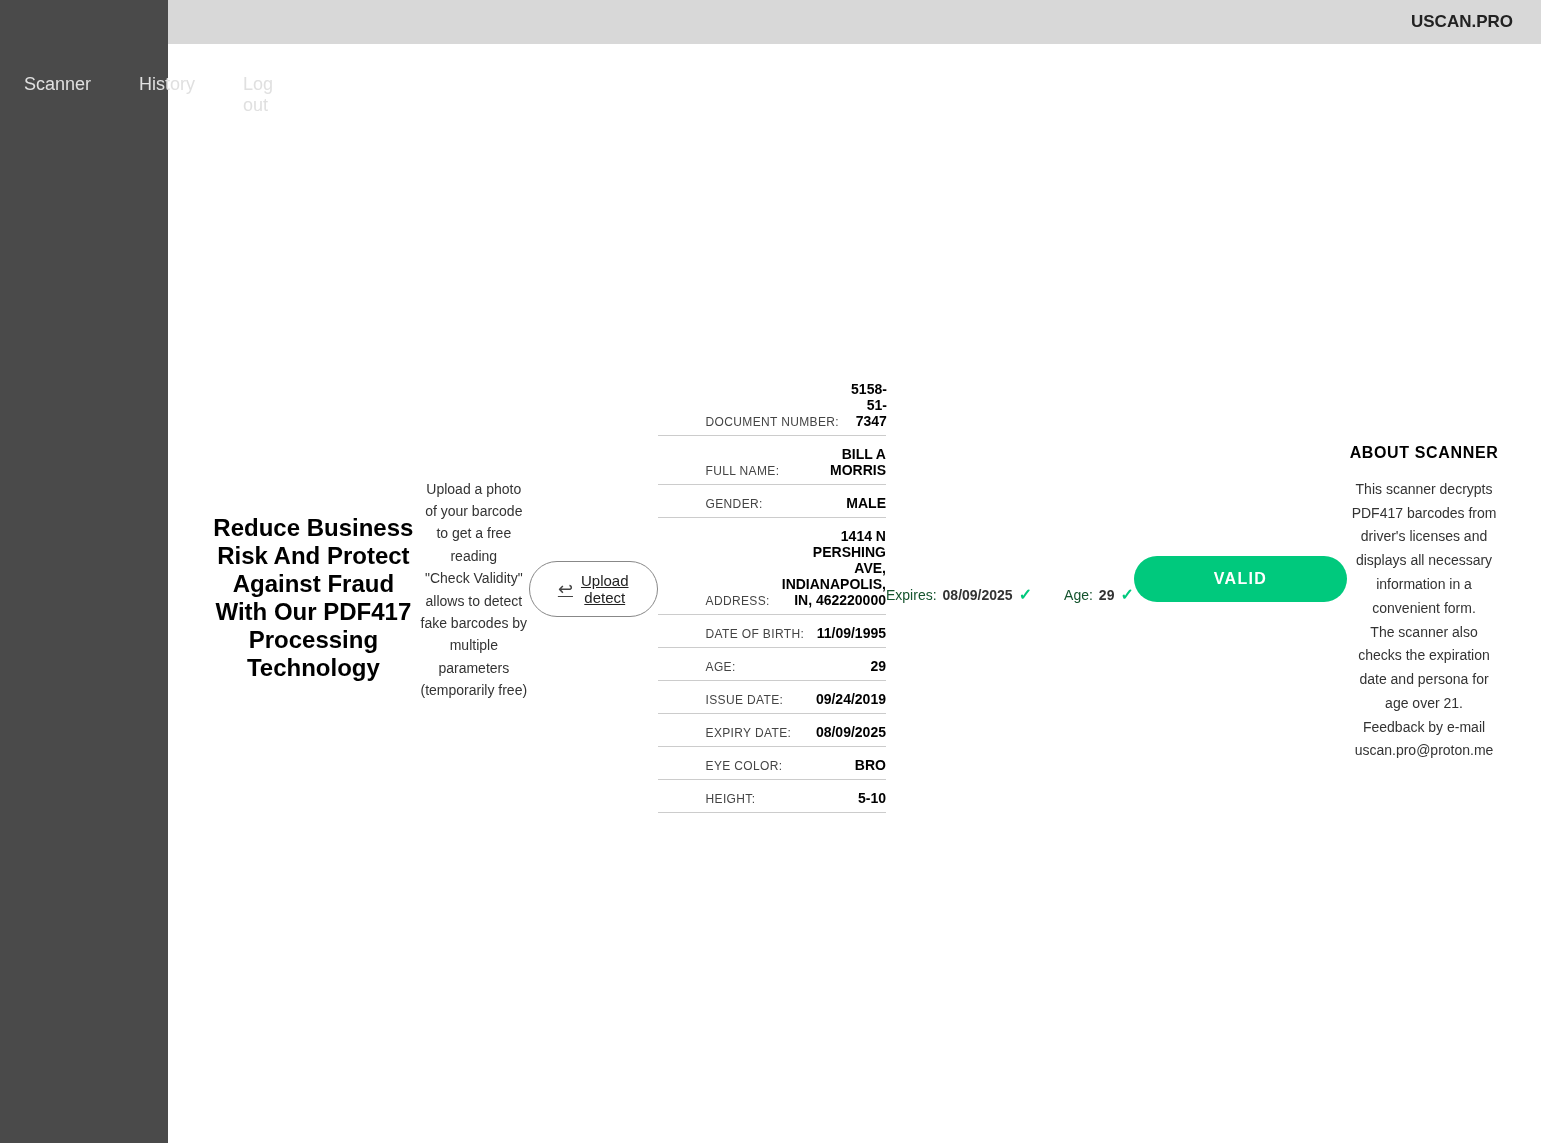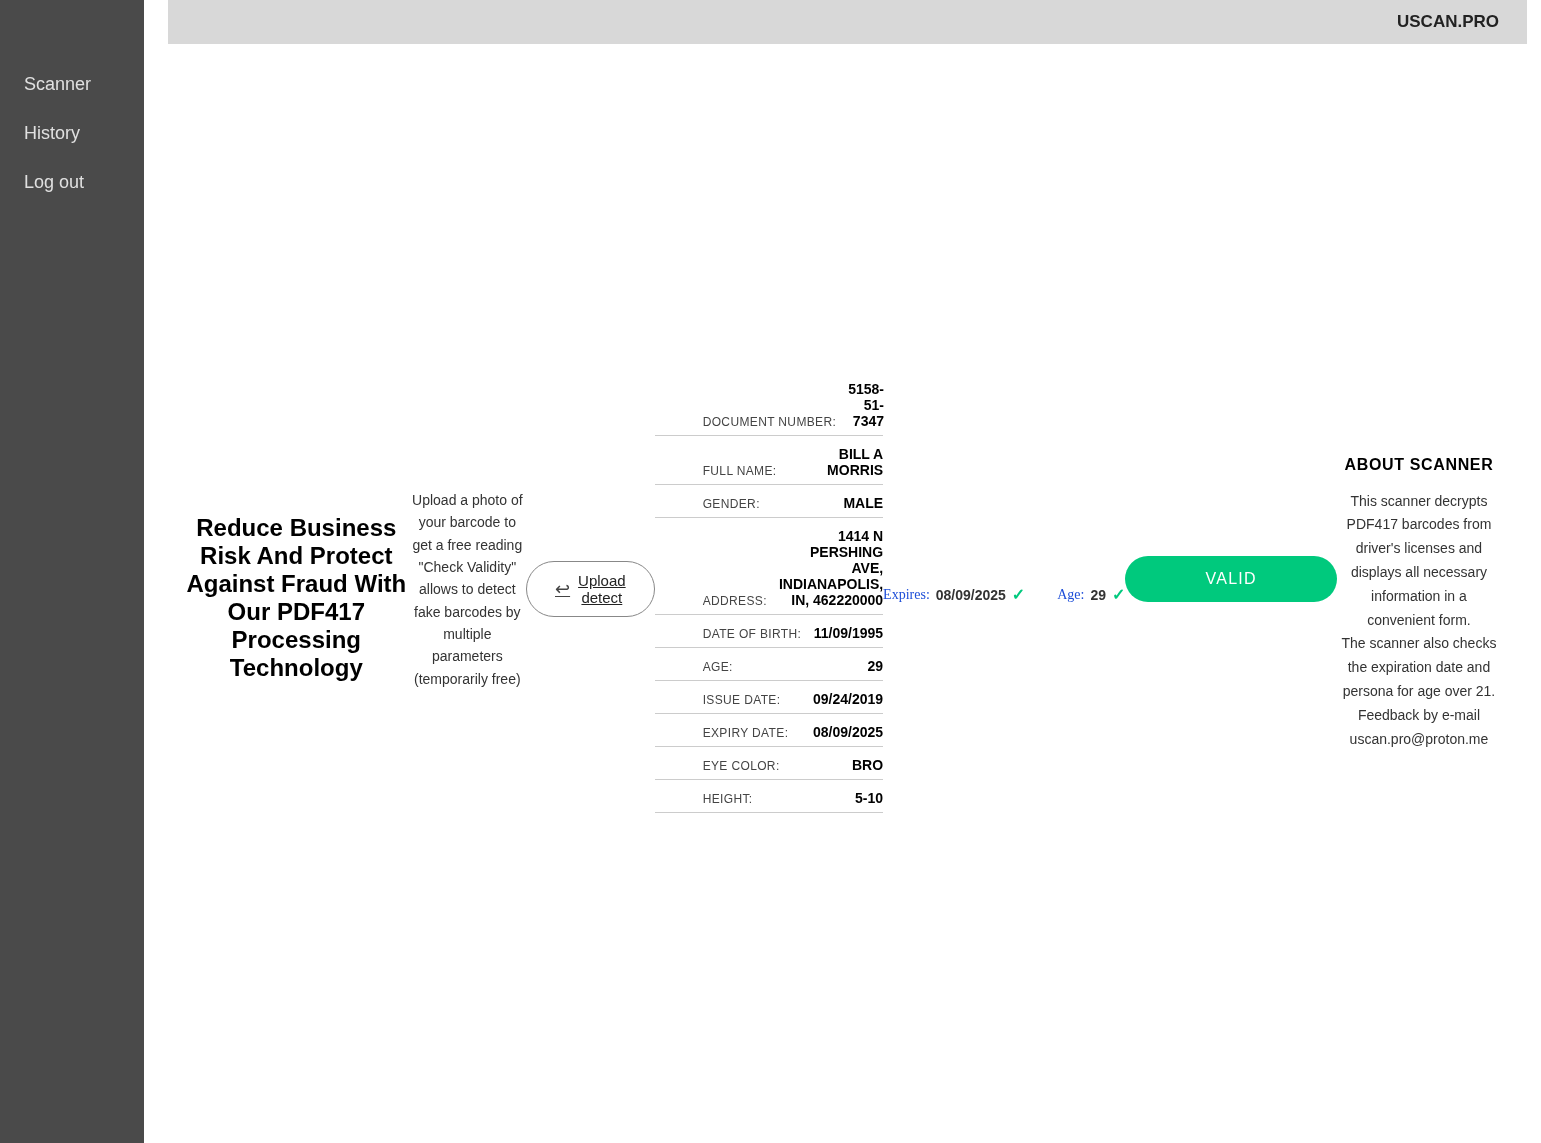--- a/index.html
+++ b/index.html
@@ -1,38 +1,38 @@
 <!DOCTYPE html>
 <html><head>
   <meta charset="utf-8">
   <style>
     * { box-sizing: border-box; margin: 0; padding: 0; }
     body { font-family: Arial, sans-serif; display: flex; min-height: 1143px; background: #fff; }
 
     
     #sidebar {
-      width: 144px;
+      width: 168px;
       min-height: 1143px;
       background: #4a4a4a;
       display: flex;
-      flex-direction: column;
+      flex-direction: row;
       padding: 60px 4px 0 0;
       flex-shrink: 0;
     }
     .sidebar-item {
       color: #e0e0e0;
       font-size: 18px;
       padding: 14px 24px;
       cursor: pointer;
     }
 
     
     #topbar {
       position: fixed;
-      top: 0; left: 168px; right: 14px;
+      top: 0; left: 168px; right: 0;
       height: 44px;
       background: #d8d8d8;
       display: flex;
       align-items: center;
       justify-content: flex-end;
       padding-right: 28px;
       z-index: 10;
     }
     #topbar-brand {
       font-size: 17px;
@@ -123,36 +123,36 @@
       align-items: center;
       font-size: 14px;
       color: #333;
       margin-bottom: 18px;
     }
     .validity-item {
       display: flex;
       align-items: center;
       gap: 6px;
     }
-    .validity-label { color: #1d4ed8; font-family: Liberation Serif, serif; }
+    .validity-label { color: #14532d; }
     .validity-val { font-weight: bold; }
     .check-icon {
       color: #00c97d;
       font-size: 16px;
       font-weight: bold;
     }
 
     
     #valid-btn {
       background: #00c97d;
       color: #fff;
       border: none;
       border-radius: 30px;
       font-size: 16px;
-      font-weight: normal;
+      font-weight: bold;
       padding: 14px 80px;
       cursor: pointer;
       letter-spacing: 0.08em;
       margin-bottom: 50px;
     }
 
     
     #about-section {
       text-align: center;
       max-width: 760px;

